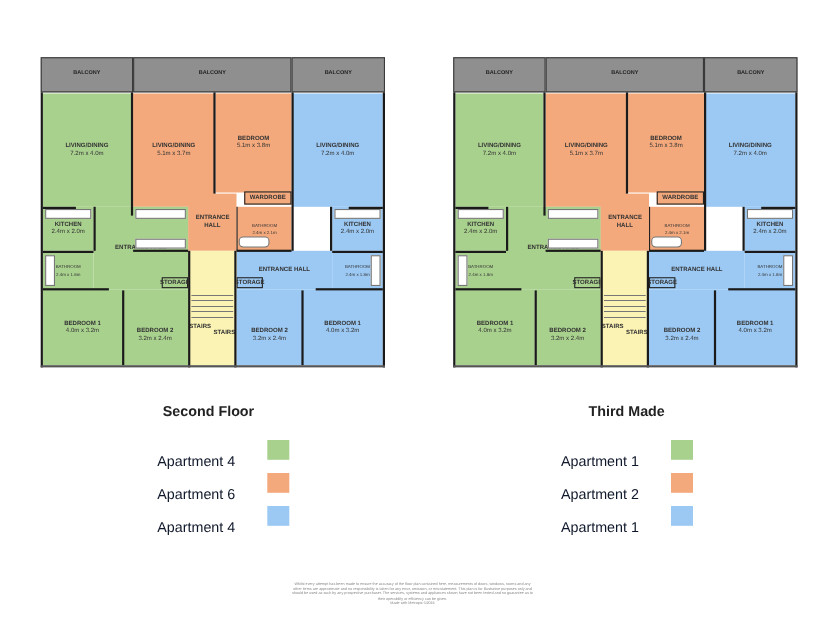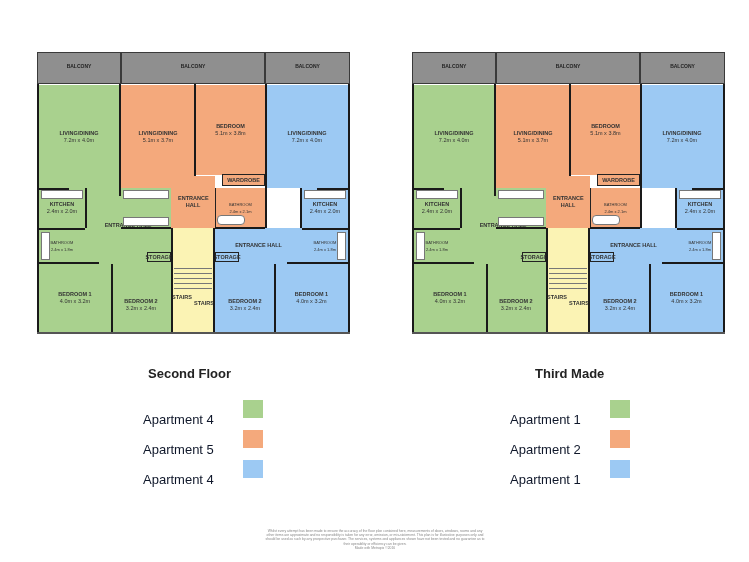--- a/index.html
+++ b/index.html
@@ -159,21 +159,21 @@
 </div>
 
 <div class="floor-title" style="left:148px;">Second Floor</div>
 
 <div class="legend" style="left:143px;top:400px;">
   <div class="legend-row" style="top:0;">
     <span class="lbl">Apartment 4</span>
     <span class="sw" style="background:#a9d18e;"></span>
   </div>
   <div class="legend-row" style="top:30px;">
-    <span class="lbl">Apartment 5</span>
+    <span class="lbl">Apartment 6</span>
     <span class="sw" style="background:#f4a97c;"></span>
   </div>
   <div class="legend-row" style="top:60px;">
     <span class="lbl">Apartment 4</span>
     <span class="sw" style="background:#9cc9f3;"></span>
   </div>
 </div>
 
 <div class="plan right">
   <div class="room balcony" style="left:0;top:0;width:84px;height:32px;">

